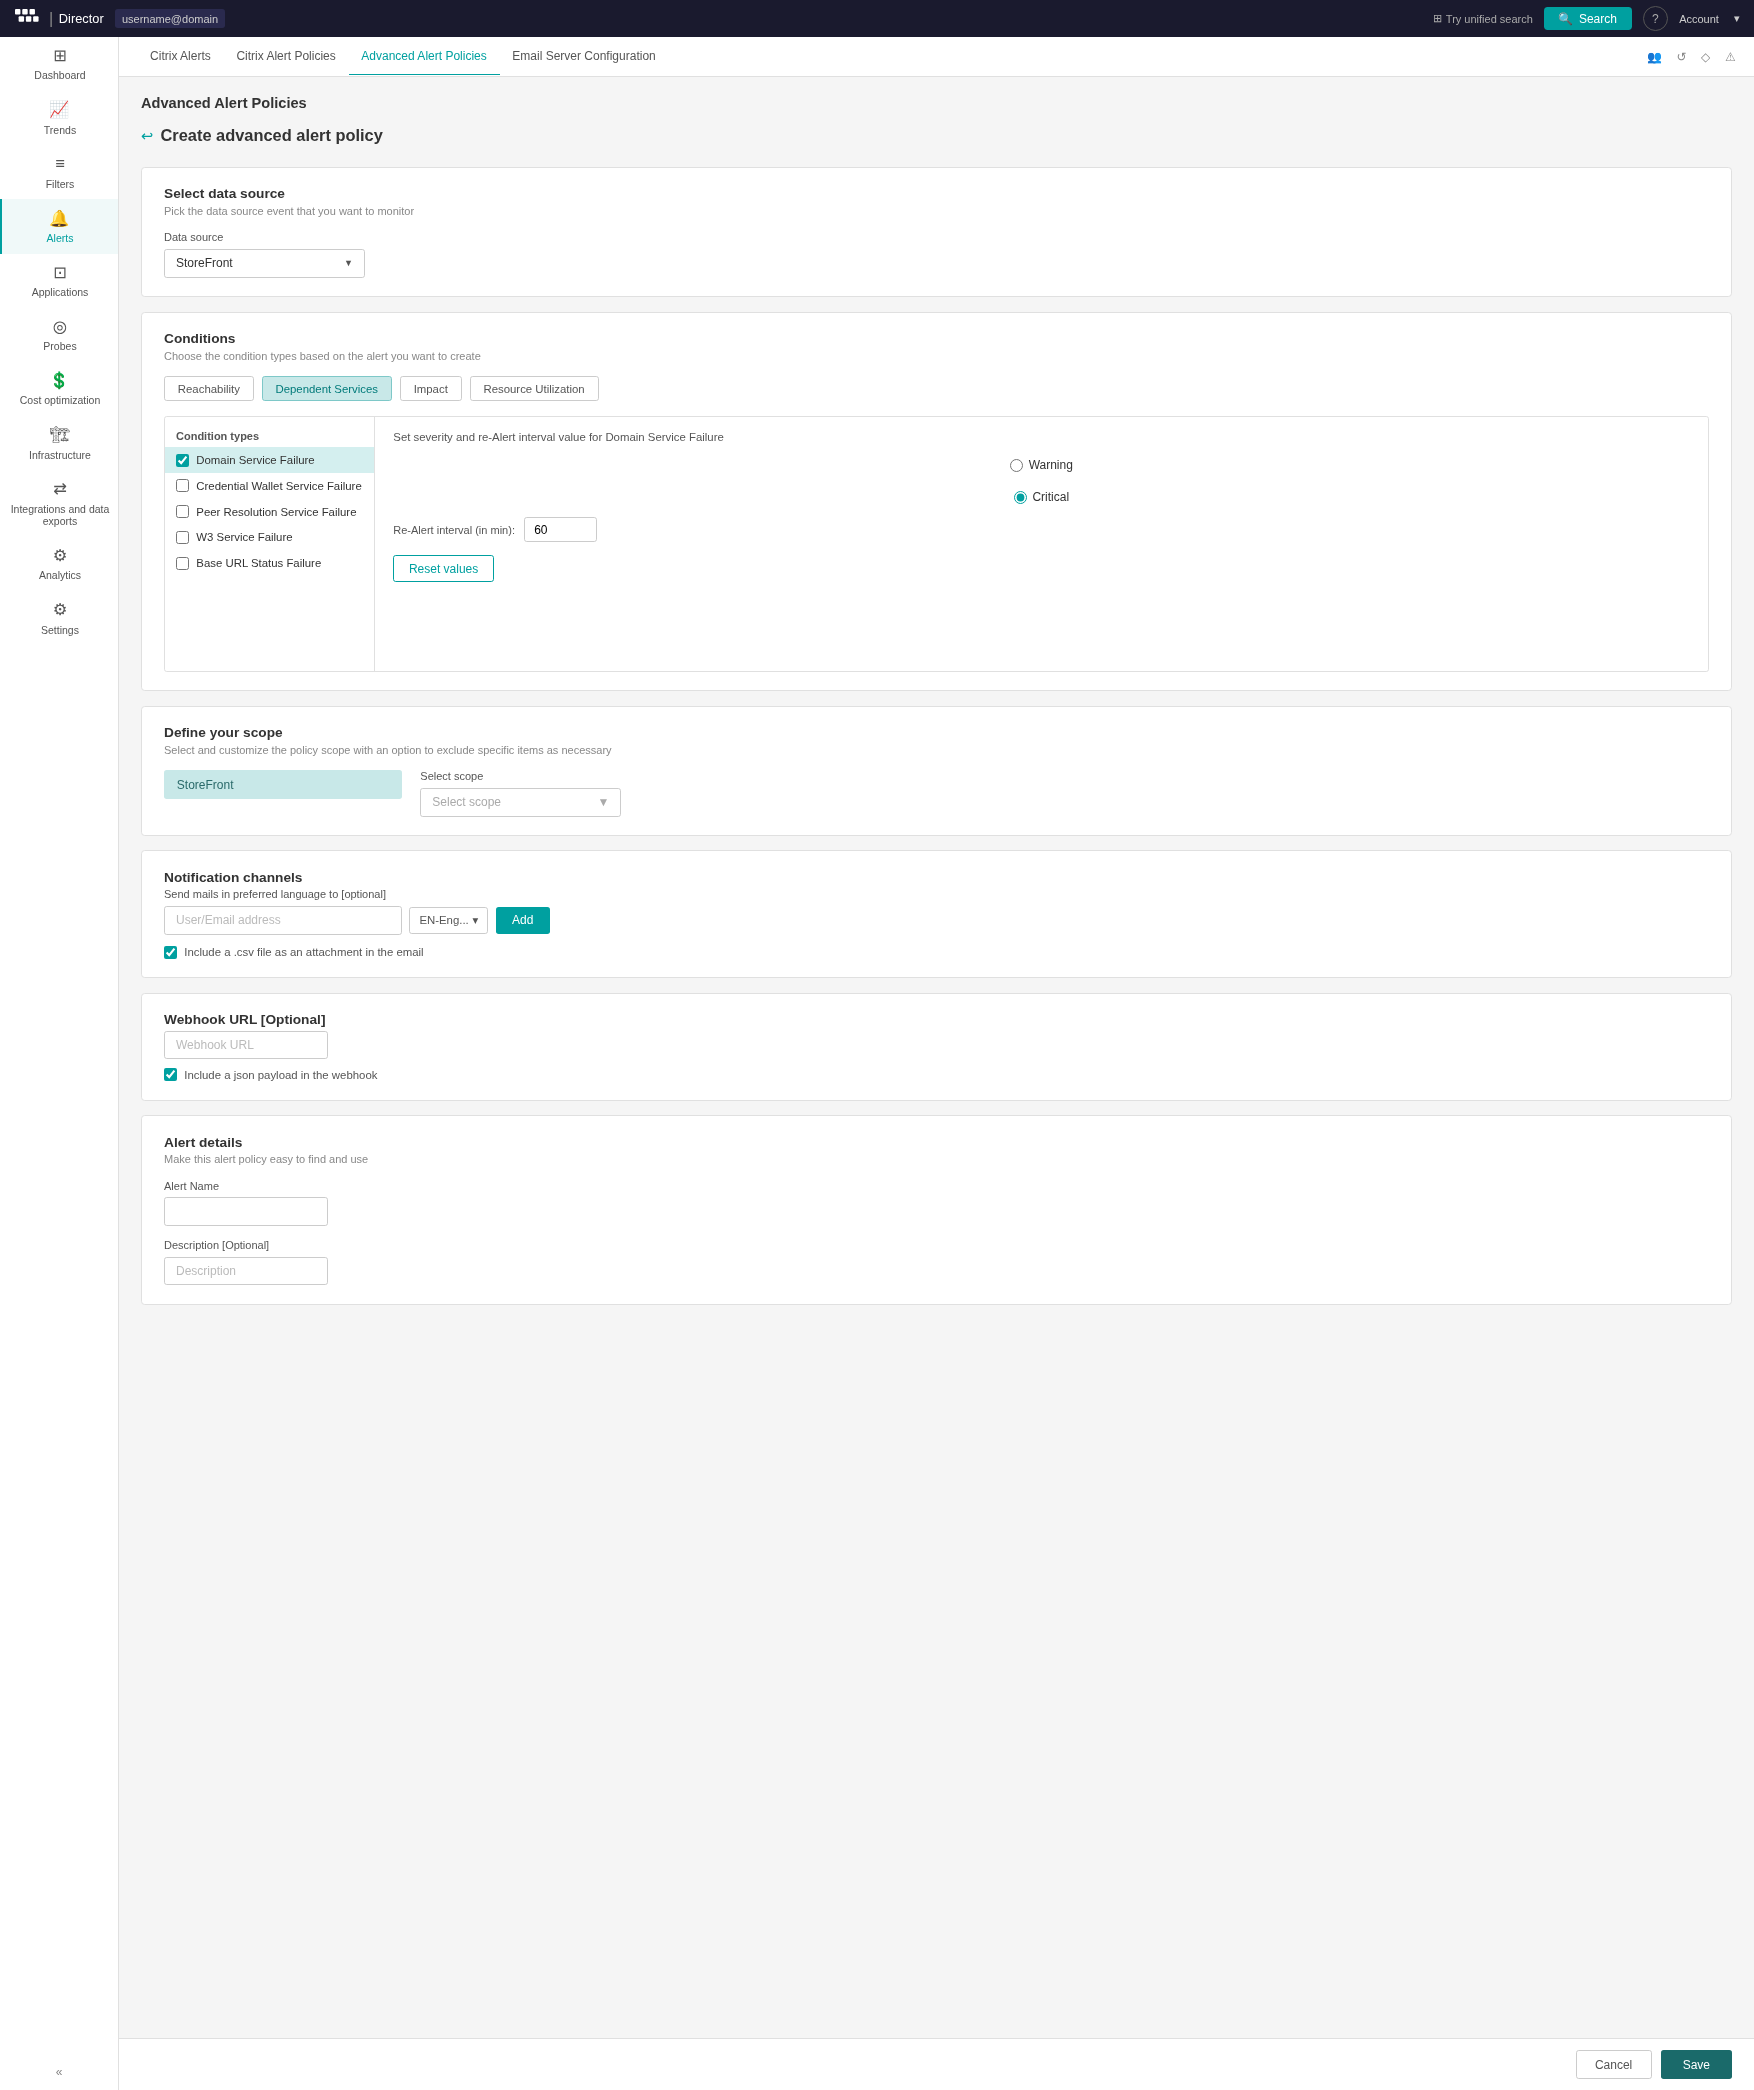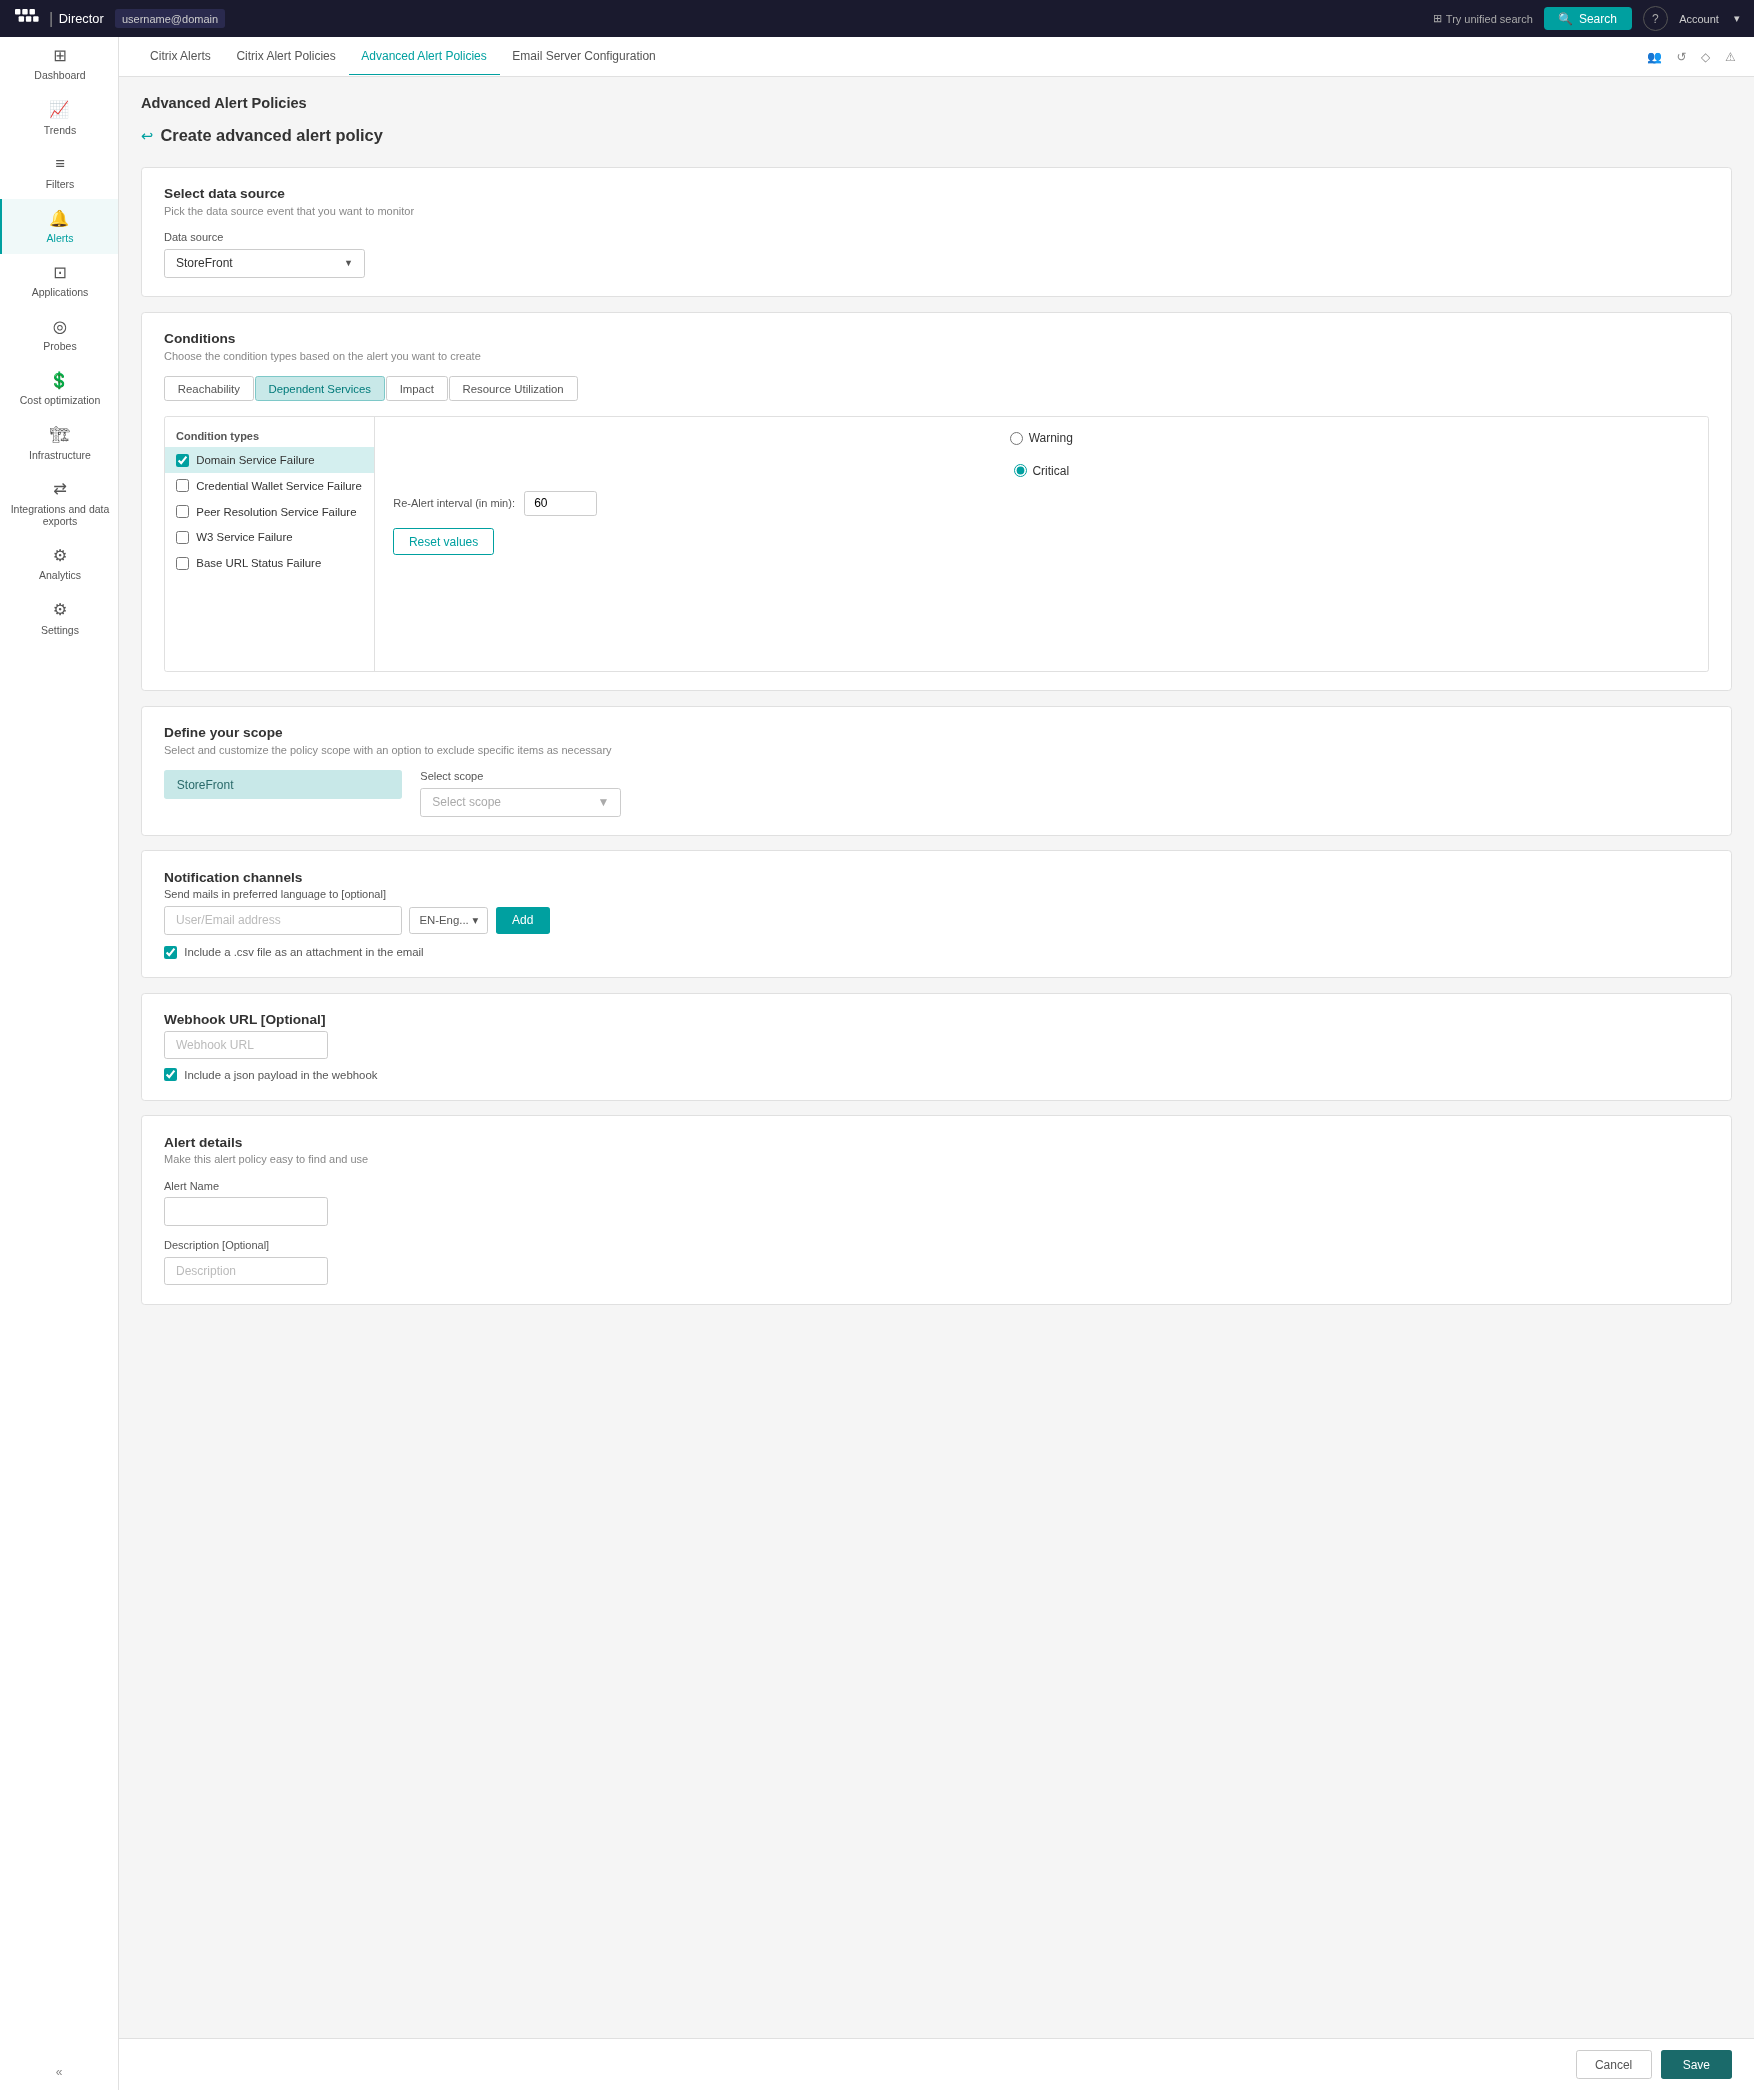--- a/index.html
+++ b/index.html
@@ -206,21 +206,21 @@
       background: white;
       cursor: pointer;
       font-size: 12px;
       color: #333;
     }
     .select-box .chevron { color: #555; font-size: 9.1px; }
 
     
     .cond-tabs {
       display: flex;
-      gap: 1px;
+      gap: 8px;
       margin-bottom: 14.6px;
       flex-wrap: wrap;
     }
     .cond-tab {
       padding: 5.5px 12.8px;
       border: 0.9px solid #ccc;
       border-radius: 2.7px;
       background: white;
       cursor: pointer;
       font-size: 11.4px;
@@ -637,20 +637,21 @@
           <div class="cond-item">
             <input type="checkbox" style="">
             <span>W3 Service Failure</span>
           </div>
           <div class="cond-item">
             <input type="checkbox" style="">
             <span>Base URL Status Failure</span>
           </div>
         </div>
         <div class="cond-right">
+          <div class="cond-right-title">Set severity and re-Alert interval value for Domain Service Failure</div>
           <div class="severity-row">
             <label class="radio-label">
               <input type="radio" name="severity" style="">
               <span>Warning</span>
             </label>
             <label class="radio-label">
               <input type="radio" name="severity" checked="" style="">
               <span>Critical</span>
             </label>
           </div>

